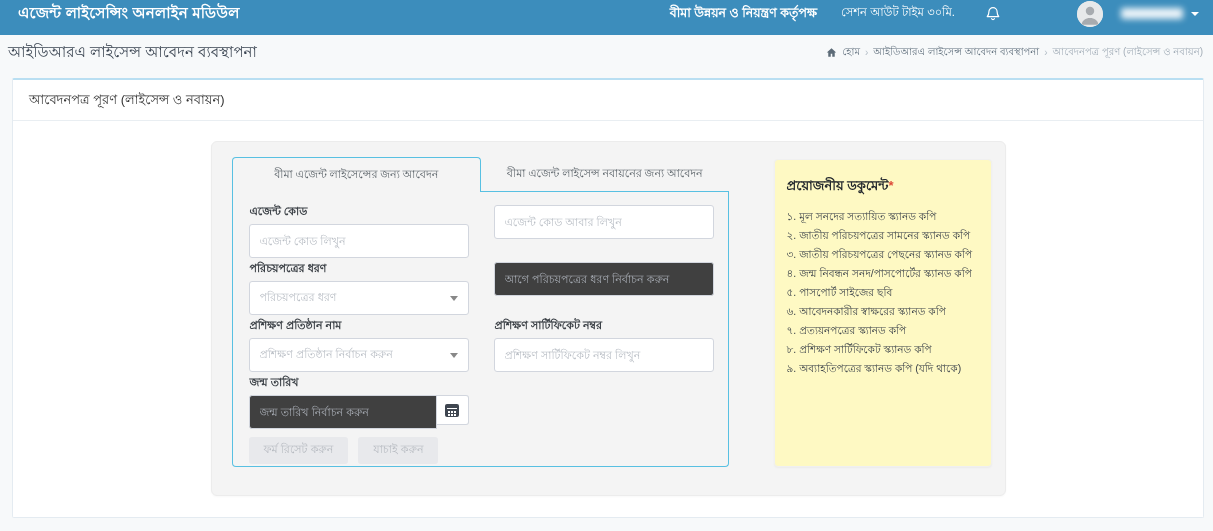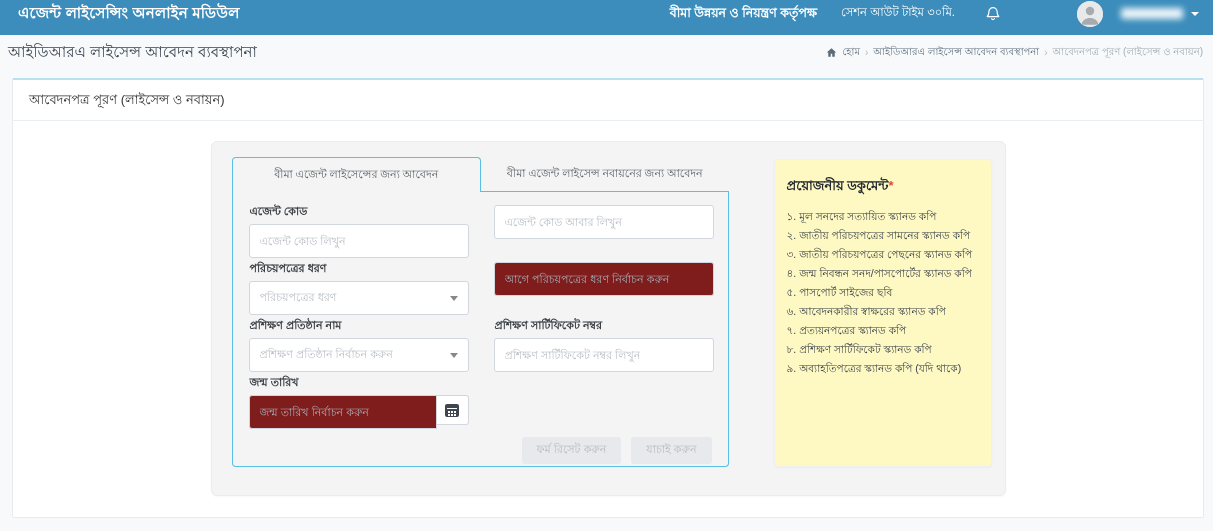--- a/index.html
+++ b/index.html
@@ -85,21 +85,21 @@
     display:block; font-size:11px; font-weight:bold; color:#3b4046;
     margin:0 0 6px 1px; line-height:13px;
   }
   .input, .select {
     width:100%; height:30px; border:1px solid #d2d6de; border-radius:3px;
     background:#fff; font-size:11px; color:#333; padding:16px 10px;
     font-family:inherit; outline:none;
   }
   .input::placeholder { color:#b8bdc4; opacity:1; }
   .input.disabled, .input:disabled {
-    background:#7f1d1d; color:#a8adb5; cursor:default;
+    background:#404040; color:#a8adb5; cursor:default;
   }
   .input.disabled::placeholder, .input:disabled::placeholder { color:#a8adb5; }
   .select { display:flex; align-items:center; cursor:pointer; }
   .select .sel-text { color:#b8bdc4; flex:1; overflow:hidden; white-space:nowrap; }
   .sel-caret {
     width:0; height:0; border-left:4px solid transparent;
     border-right:4px solid transparent; border-top:5px solid #888; margin-left:6px;
   }
   .date-group { display:flex; }
   .date-group .input { flex:1; border-radius:3px 0 0 3px; }
@@ -109,21 +109,21 @@
     cursor:pointer;
   }
   .cal-icon { width:14px; height:13px; background:#3f4650; border-radius:2px; position:relative; }
   .cal-icon::before {
     content:""; position:absolute; left:2px; right:2px; top:4px; height:1.5px; background:#fff;
   }
   .cal-icon::after {
     content:""; position:absolute; left:3px; top:7px; width:2px; height:2px; background:#fff;
     box-shadow:3px 0 0 #fff, 6px 0 0 #fff, 0 3px 0 #fff, 3px 3px 0 #fff, 6px 3px 0 #fff;
   }
-  .actions { display:flex; justify-content:flex-end; gap:10px; margin-top:8px; }
+  .actions { display:flex; gap:10px; margin-top:8px; }
   .btn {
     height:27px; border:none; border-radius:3px; background:#e8e9ec; color:#b6bac0;
     font-size:11px; padding:0 15px; font-family:inherit; cursor:pointer;
   }
 
   
   .docs-card {
     width:220px; height:308px; background:#fef9c3; border:1px solid #f0f0f0;
     border-radius:4px; box-shadow:0 1px 2px rgba(0,0,0,.04);
     margin-left:45px; margin-top:2px; padding:16px 12px;

